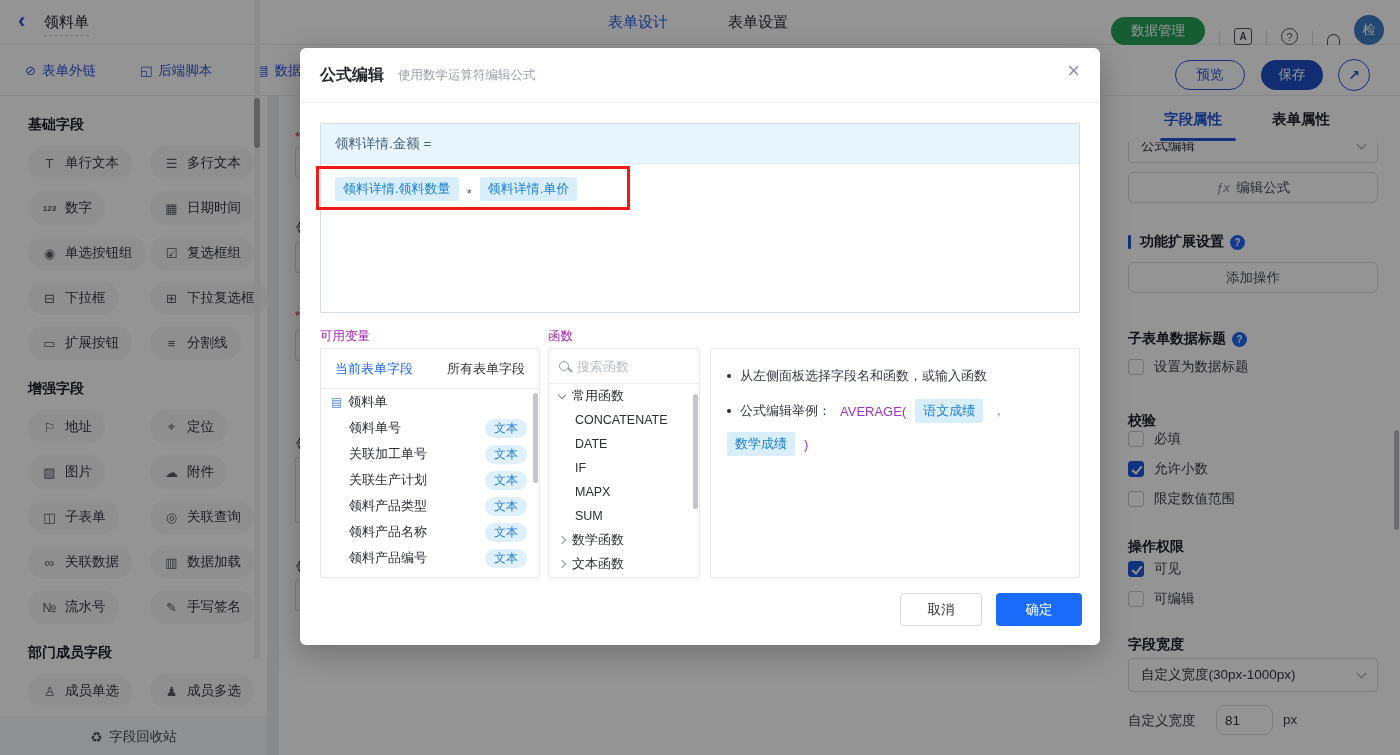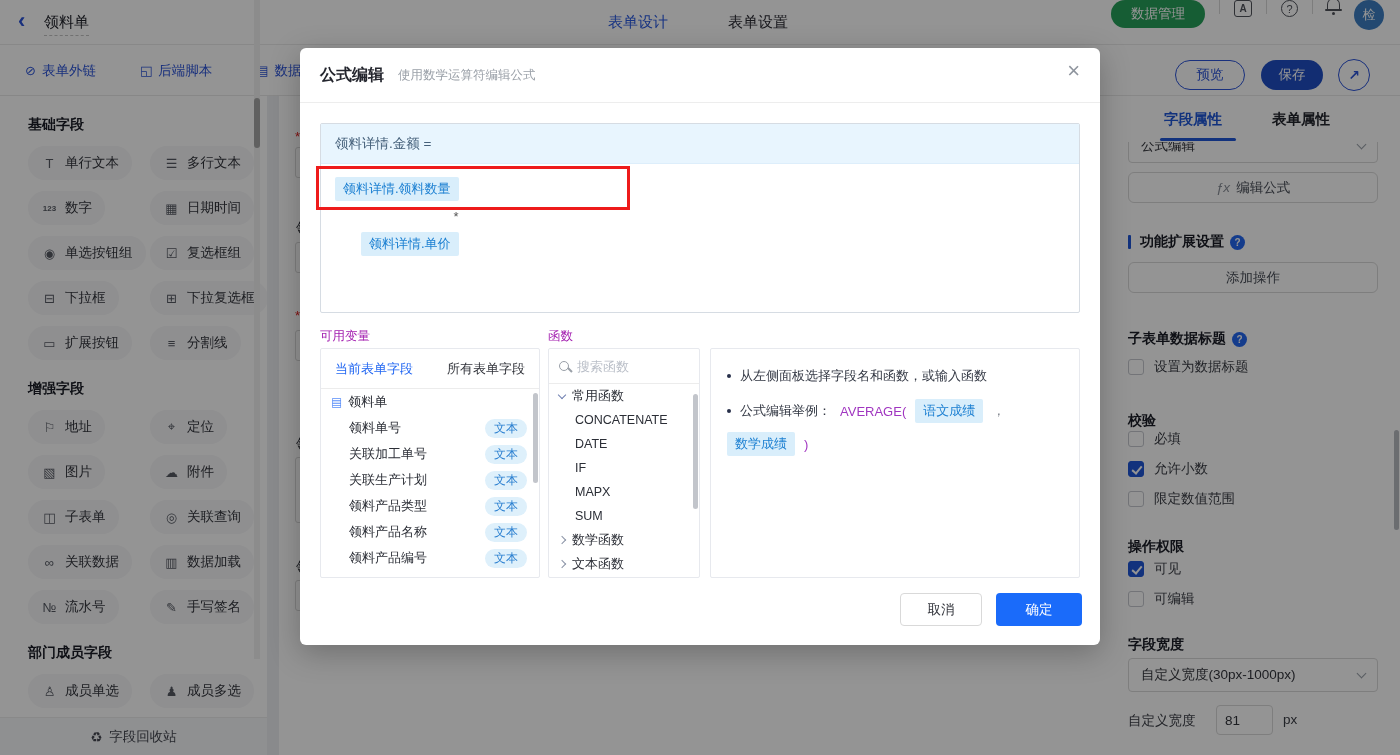--- a/index.html
+++ b/index.html
@@ -6,21 +6,21 @@
   body { font-family:"Liberation Sans","DejaVu Sans",sans-serif; }
   .screen { position:relative; width:1400px; height:755px; background:#eceef2; overflow:hidden; }
 
   
   .topbar { position:absolute; left:0; top:0; width:1400px; height:45px; background:#fff; border-bottom:1px solid #ebebeb; }
   .back { position:absolute; left:18px; top:8px; font-size:22px; font-weight:bold; color:#2b53d8; cursor:pointer; }
   .doc-title { position:absolute; left:44px; top:13px; font-size:15px; color:#22242c; border-bottom:1px dashed #c3c3c3; padding-bottom:3px; }
   .top-tab { position:absolute; top:13px; font-size:15px; color:#2b2b33; cursor:pointer; }
   .top-tab.active { color:#2a5ae0; }
   .t1 { left:608px; } .t2 { left:728px; }
-  .top-right { position:absolute; right:16px; top:0; height:45px; display:flex; align-items:flex-start; gap:14px; }
+  .top-right { position:absolute; right:16px; top:0; height:45px; display:flex; align-items:flex-end; gap:14px; }
   .pill-green { height:28px; padding:0 20px; background:#27a05a; color:#fff; font-size:13.5px; border-radius:14px; display:flex; align-items:center; cursor:pointer; }
   .vsep { width:1px; height:14px; background:#d8d8d8; }
   .trans { width:18px; height:17px; border:1.6px solid #50535b; border-radius:3px; font-size:10px; font-weight:bold; display:flex; align-items:center; justify-content:center; color:#50535b; cursor:pointer; }
   .help-c { width:17px; height:17px; border:1.6px solid #50535b; border-radius:50%; display:flex; align-items:center; justify-content:center; font-size:11px; color:#50535b; cursor:pointer; }
   .bell { width:13px; height:11px; border:1.6px solid #50535b; border-bottom:none; border-radius:7px 7px 0 0; position:relative; margin-top:-2px; cursor:pointer; }
   .bell::before { content:""; position:absolute; left:-3px; bottom:-2px; width:17px; height:2px; background:#50535b; border-radius:1px; }
   .bell::after { content:""; position:absolute; left:4px; bottom:-6px; width:3px; height:3px; background:#50535b; border-radius:50%; }
   .avatar { width:30px; height:30px; border-radius:50%; background:#3d7fc3; color:#fff; font-size:13px; display:flex; align-items:center; justify-content:center; cursor:pointer; }
 
   
@@ -60,34 +60,34 @@
   .rselect .chev-d { margin-left:auto; }
   .rbtn { position:absolute; left:24px; width:250px; height:31px; border:1px solid #d9d9d9; border-radius:6px; background:#fff; color:#4a4f59; font-size:13.5px; display:flex; align-items:center; justify-content:center; gap:6px; cursor:pointer; }
   .rhead { position:absolute; left:24px; font-size:14px; font-weight:bold; color:#1a1d26; display:flex; align-items:center; gap:6px; }
   .blue-bar { width:3px; height:14px; background:#1f57d8; border-radius:1px; margin-right:3px; }
   .help-f { background:#2468f2; color:#fff; border-radius:50%; width:15px; height:15px; font-size:10px; display:inline-flex; align-items:center; justify-content:center; }
   .cbrow { position:absolute; left:24px; display:flex; align-items:center; gap:10px; font-size:13.5px; color:#3a3d45; cursor:pointer; }
   .cb { position:relative; width:16px; height:16px; border:1px solid #c6c9cf; border-radius:3px; background:#fff; flex:none; }
   .cb.checked { background:#1f57d8; border-color:#1f57d8; }
   .cb.checked::after { content:""; position:absolute; left:5px; top:1.5px; width:4px; height:8px; border:solid #fff; border-width:0 2px 2px 0; transform:rotate(40deg); }
   .cw-label { position:absolute; left:24px; font-size:13.5px; color:#3a3d45; }
-  .cw-input { position:absolute; left:112px; width:57px; height:30px; border:1px solid #d9d9d9; border-radius:4px; font-size:13.5px; color:#33353c; padding:0 8px; font-family:inherit; }
+  .cw-input { position:absolute; left:112px; width:57px; height:30px; border:1px solid #d9d9d9; border-radius:9px; font-size:13.5px; color:#33353c; padding:0 8px; font-family:inherit; }
   .cw-unit { position:absolute; left:179px; font-size:13.5px; color:#3a3d45; }
   .rp-thumb { position:absolute; right:1px; top:334px; width:5px; height:100px; background:#b9bcc2; border-radius:3px; cursor:pointer; }
 
   
   .overlay { position:absolute; inset:0; background:rgba(0,0,0,0.42); z-index:50; }
   .modal { position:absolute; left:300px; top:48px; width:800px; height:597px; background:#fff; border-radius:6px; box-shadow:0 8px 30px rgba(0,0,0,.25); z-index:100; }
   .m-head { position:relative; height:55px; border-bottom:1px solid #ededed; display:flex; align-items:center; padding:0 20px; }
   .m-title { font-size:16px; font-weight:bold; color:#24262e; }
   .m-sub { font-size:12.5px; color:#9aa0a8; margin-left:14px; }
   .m-close { position:absolute; right:20px; top:12px; font-size:22px; color:#8f959e; cursor:pointer; line-height:1; }
   .fx-box { position:absolute; left:20px; top:75px; width:760px; height:190px; border:1px solid #d6dce3; border-radius:2px; }
   .fx-target { height:40px; background:#e8f5fe; display:flex; align-items:center; padding:0 14px; font-size:13.5px; color:#45607a; border-bottom:1px solid #ddeefb; }
-  .fx-body { padding:13px 14px; display:flex; align-items:flex-end; flex-wrap:wrap; gap:8px; cursor:text; height:148px; align-content:flex-start;flex-direction:column; }
+  .fx-body { padding:13px 14px; display:flex; align-items:flex-end; flex-wrap:wrap; gap:8px; cursor:text; height:148px; align-content:flex-start; }
   .chip { background:#d9eefb; color:#1d80d2; font-size:13px; padding:3px 8px; border-radius:2px; cursor:pointer; white-space:nowrap; }
   .op { color:#555; font-size:13px; }
   .red-annot { position:absolute; left:316px; top:166px; width:314px; height:44px; border:3px solid #ee1b1b; z-index:130; pointer-events:none; }
   .m-seclabel { position:absolute; top:280px; font-size:12.5px; color:#a21caf; }
   .vars-panel { position:absolute; left:20px; top:300px; width:220px; height:230px; border:1px solid #e7e9ee; border-radius:2px; overflow:hidden; }
   .vtabs { height:40px; display:flex; align-items:center; justify-content:space-between; padding:0 14px; border-bottom:1px solid #ececec; }
   .vtab { font-size:13px; color:#33353c; cursor:pointer; }
   .vtab.active { color:#2468f2; }
   .tree-row { height:26px; display:flex; align-items:center; font-size:13px; color:#2b2e36; padding-left:10px; cursor:pointer; }
   .tree-row.child { padding-left:28px; padding-right:12px; }

